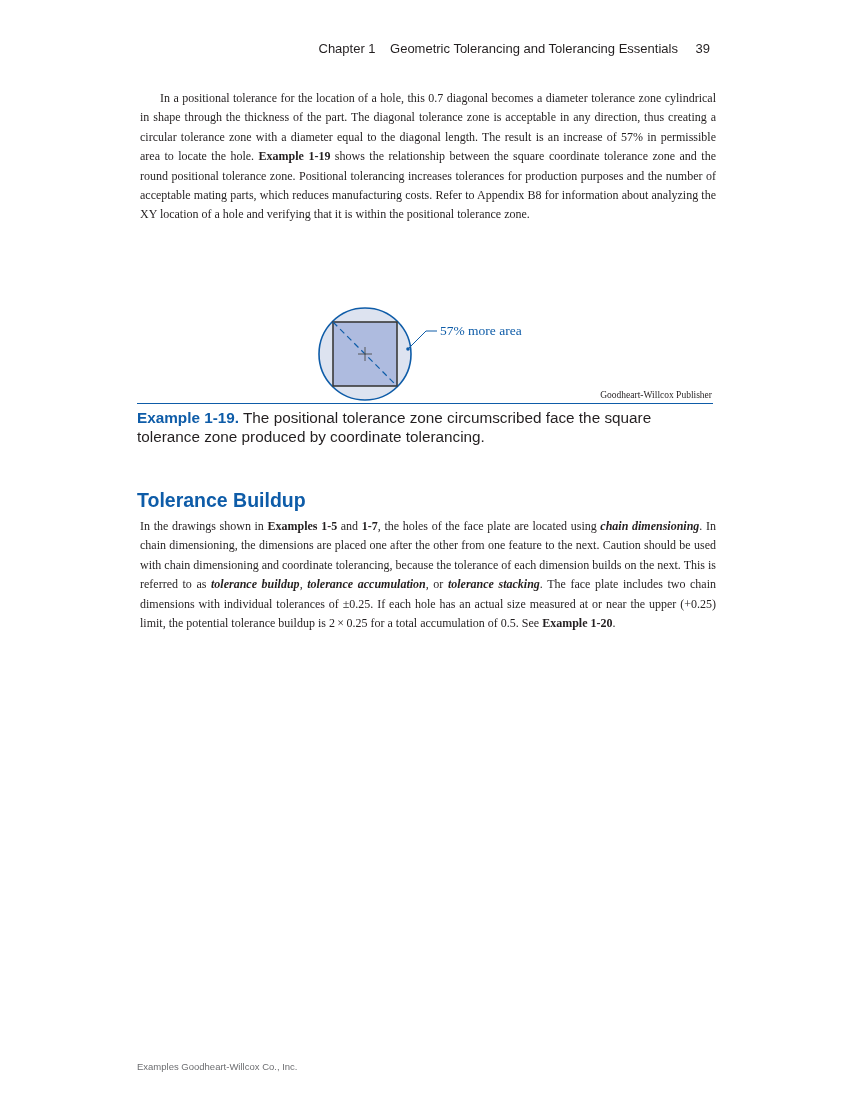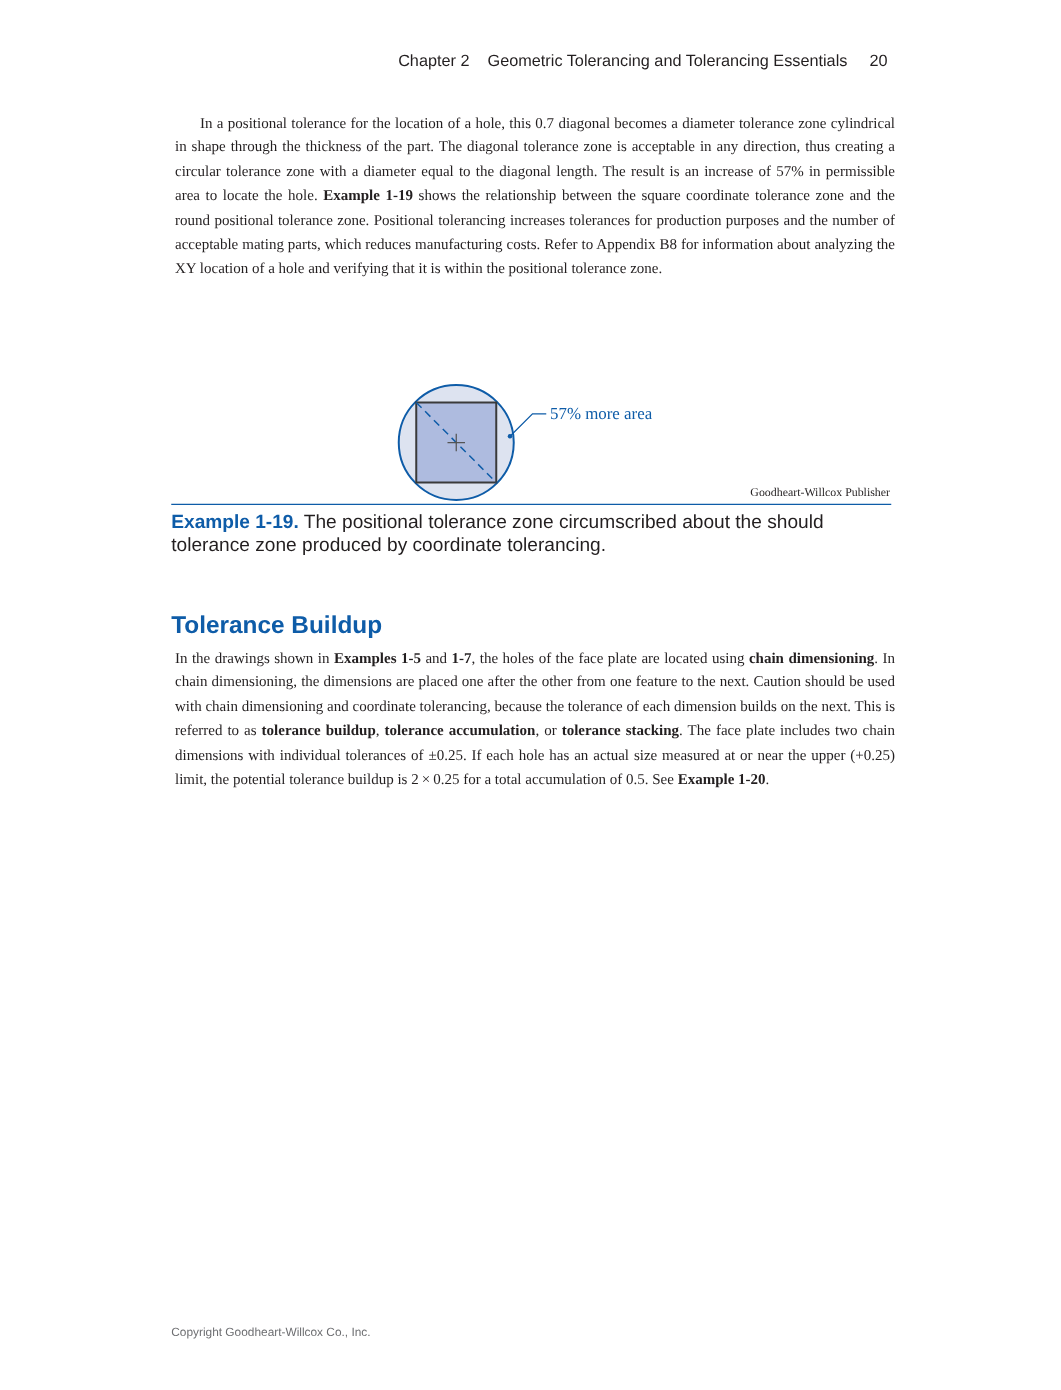--- a/index.html
+++ b/index.html
@@ -12,21 +12,21 @@
   .running-head .page-num { margin-left: 14px; }
   .body-text {
     position: absolute; left: 137px; width: 576px;
     font-family: "Liberation Serif", serif; font-size: 12px; line-height: 19.4px;
     text-align: justify; color: #231f20; margin: 3px;
     hyphens: manual;
   }
   .p1 { top: 86px; text-indent: 20px; }
   .p2 { top: 514px; }
   .body-text b { font-weight: bold; }
-  .body-text .bi { font-weight: bold; }
+  .body-text .bi { font-weight: bold; font-style: italic; }
   .figure { position: absolute; left: 300px; top: 300px; width: 260px; height: 110px; }
   .credit {
     position: absolute; top: 390px; right: 137px;
     font-family: "Liberation Serif", serif; font-size: 9.5px; color: #231f20;
   }
   .rule { position: absolute; left: 137px; width: 576px; top: 403px; height: 1px; background: #0e5ca8; }
   .caption {
     position: absolute; left: 137px; top: 408px; width: 576px;
     font-family: "Liberation Sans", sans-serif; font-size: 15.3px; line-height: 19px; color: #231f20;
   }
@@ -39,41 +39,41 @@
   .footer {
     position: absolute; left: 137px; top: 1061px;
     font-family: "Liberation Sans", sans-serif; font-size: 9.5px; color: #6d6e71;
   }
   .fig-label { font-family: "Liberation Serif", serif; font-size: 13.5px; fill: #0e5ca8; }
 </style>
 </head>
 <body>
 
 <div class="running-head">
-  <span>Chapter 2</span>&nbsp;&nbsp;&nbsp;
+  <span>Chapter 1</span>&nbsp;&nbsp;&nbsp;
   <span>Geometric Tolerancing and Tolerancing Essentials</span>
-  <span class="page-num">20</span>
+  <span class="page-num">39</span>
 </div>
 
 <p class="body-text p1"><span>In a positional tolerance for the location of a hole, this 0.7 diagonal becomes a diameter tolerance zone cylindrical in shape through the thickness of the part. The diagonal tolerance zone is acceptable in any direction, thus creating a circular tolerance zone with a diameter equal to the diagonal length. The result is an increase of 57% in permissible area to locate the hole. </span><b>Example 1-19</b><span> shows the relationship between the square coordinate tolerance zone and the round positional tolerance zone. Positional tolerancing increases tolerances for production purposes and the number of accept­able mating parts, which reduces manufacturing costs. Refer to Appendix B8 for infor­mation about analyzing the XY location of a hole and verifying that it is within the positional tolerance zone.</span></p>
 
 <div class="figure">
   <svg width="260" height="110" viewBox="0 0 260 110">
     <circle cx="65" cy="54" r="46" fill="#dde3f0" stroke="#0e5ca8" stroke-width="1.6"></circle>
     <rect x="33" y="22" width="64" height="64" fill="#aebbdf" stroke="#3a3a3a" stroke-width="1.6"></rect>
     <line x1="33" y1="22" x2="97" y2="86" stroke="#0e5ca8" stroke-width="1.2" stroke-dasharray="6,4"></line>
     <line x1="58" y1="54" x2="72" y2="54" stroke="#555" stroke-width="1"></line>
     <line x1="65" y1="47" x2="65" y2="61" stroke="#555" stroke-width="1"></line>
     <polyline points="108,49 126,31 137,31" fill="none" stroke="#0e5ca8" stroke-width="1"></polyline>
     <circle cx="108" cy="49" r="1.8" fill="#0e5ca8"></circle>
     <text x="140" y="35" class="fig-label">57% more area</text>
   </svg>
 </div>
 
 <div class="credit">Goodheart-Willcox Publisher</div>
 <div class="rule"></div>
-<div class="caption"><span class="cap-label">Example 1-19.</span><span> The positional tolerance zone circumscribed about the should tolerance zone produced by coordinate tolerancing.</span></div>
+<div class="caption"><span class="cap-label">Example 1-19.</span><span> The positional tolerance zone circumscribed face the square tolerance zone produced by coordinate tolerancing.</span></div>
 
 <h2 class="section-heading">Tolerance Buildup</h2>
 
 <p class="body-text p2"><span>In the drawings shown in </span><b>Examples 1-5</b><span> and </span><b>1-7</b><span>, the holes of the face plate are located using </span><span class="bi">chain dimensioning</span><span>. In chain dimensioning, the dimensions are placed one after the other from one feature to the next. Caution should be used with chain dimension­ing and coordinate tolerancing, because the tolerance of each dimension builds on the next. This is referred to as </span><span class="bi">tolerance buildup</span><span>, </span><span class="bi">tolerance accumulation</span><span>, or </span><span class="bi">tolerance stacking</span><span>. The face plate includes two chain dimensions with individual tolerances of ±0.25. If each hole has an actual size measured at or near the upper (+0.25) limit, the potential tolerance buildup is 2 × 0.25 for a total accumulation of 0.5. See </span><b>Example 1-20</b><span>.</span></p>
 
-<div class="footer">Copyright Goodheart-Willcox Co., Inc.</div>
+<div class="footer">Examples Goodheart-Willcox Co., Inc.</div>
 
 </body></html>

